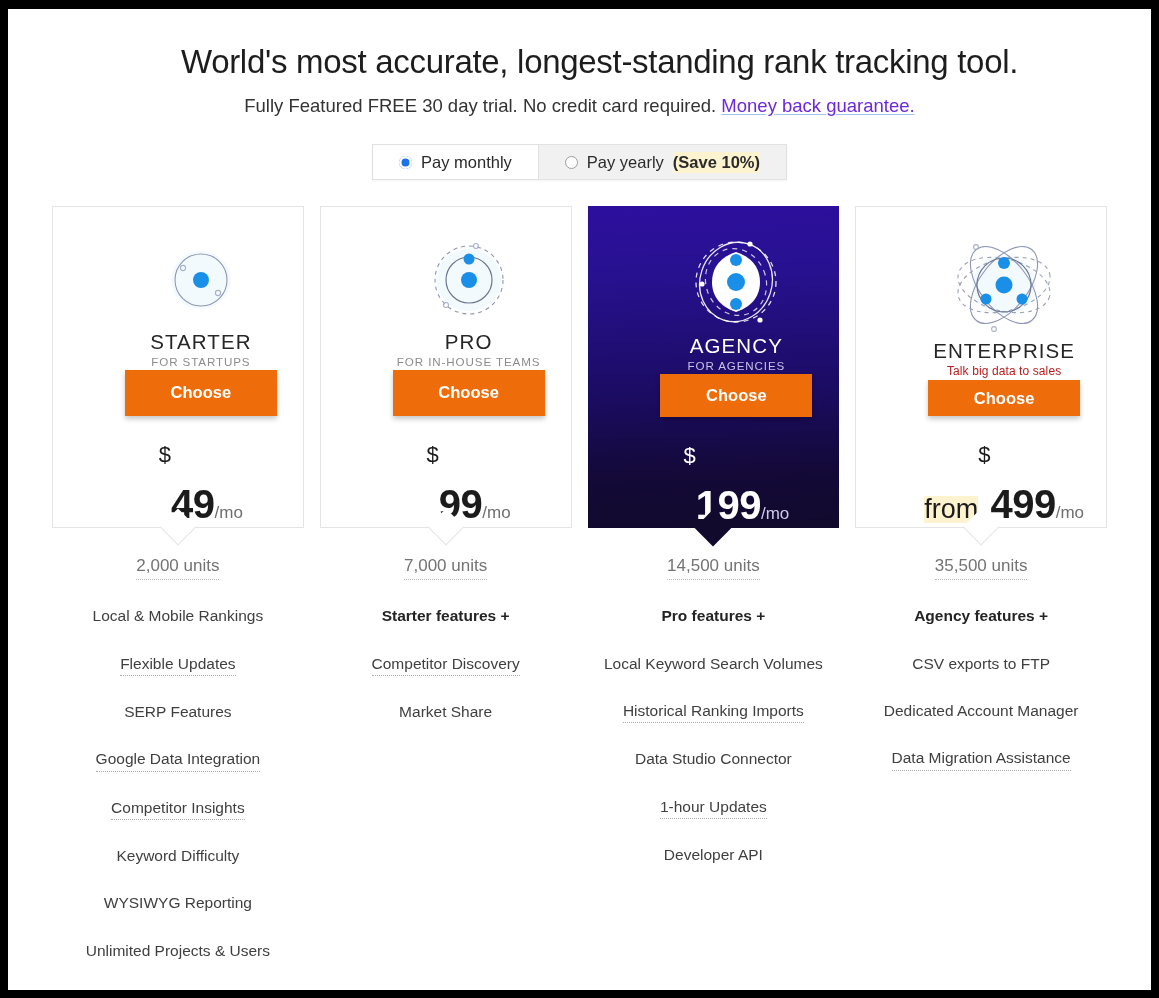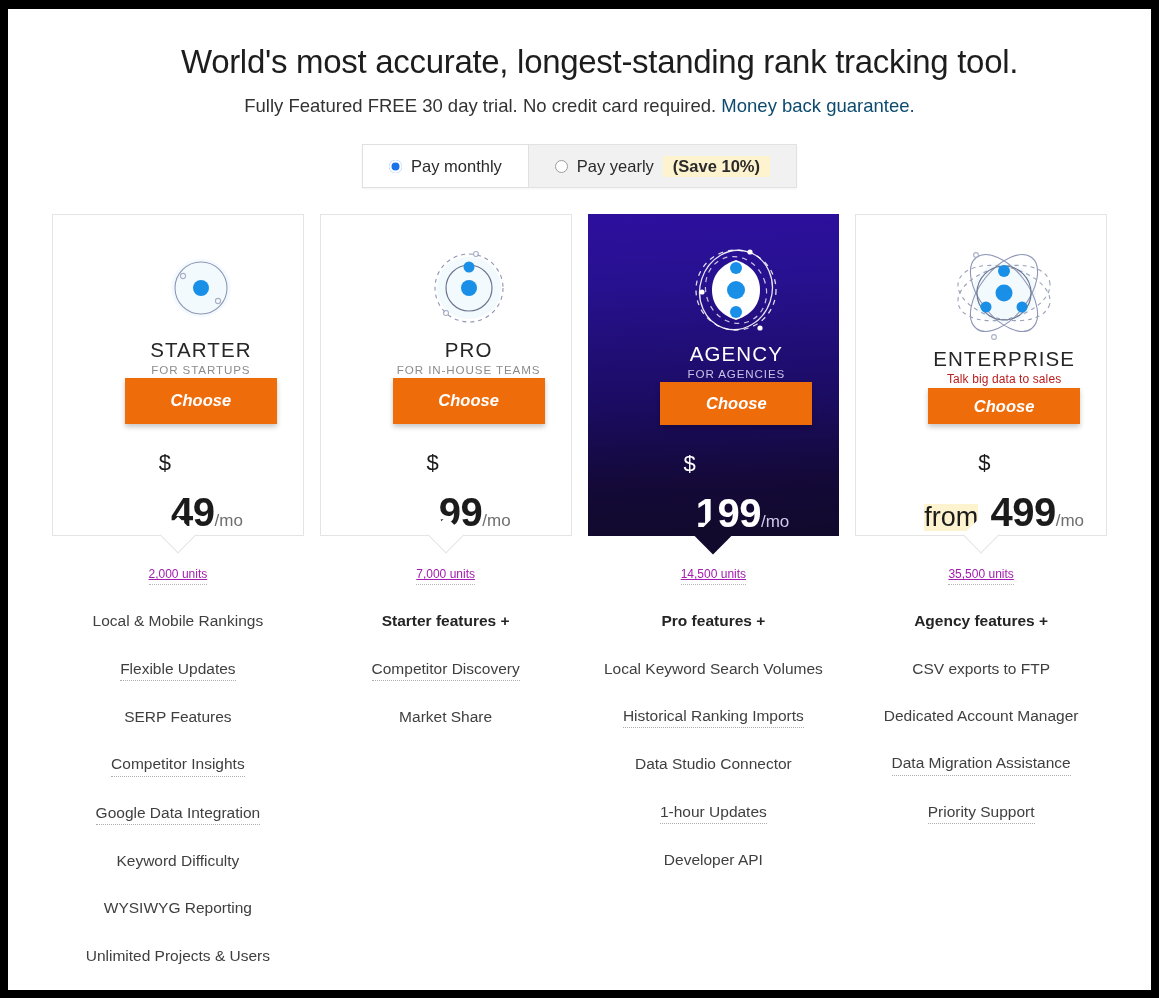--- a/index.html
+++ b/index.html
@@ -37,34 +37,35 @@
   }
 
   .subhead {
     margin-top: 13px;
     font-size: 18.5px;
     color: #333333;
     line-height: 1.2;
   }
 
   .money-link {
-    color: #0c4a6e;
+    color: #6d28d9;
+    text-decoration: underline;
     text-decoration-color: #9ec4ef;
     text-underline-offset: 2px;
     cursor: pointer;
   }
 
   
   .toggle-wrap { display: flex; justify-content: center; margin-top: 27px; }
 
   .toggle {
     display: flex;
     background: #f1f1f1;
     border: 1px solid #e2e2e2;
-    height: 44px;
+    height: 36px;
     box-shadow: 0 1px 2px rgba(0,0,0,.05);
   }
 
   .toggle-opt {
     display: flex;
     align-items: center;
     gap: 9px;
     padding: 0 26px;
     font-size: 16.5px;
     color: #2b2b2b;
@@ -87,21 +88,21 @@
   }
   .radio.on {
     border: none;
     background: #1a73e8;
     box-shadow: inset 0 0 0 2.5px #ffffff;
   }
 
   .save-badge {
     background: #fdf3cf;
     font-weight: bold;
-    padding: 1px 10px;
+    padding: 1px 0;
   }
 
   
   .cards {
     display: flex;
     justify-content: center;
     gap: 16px;
     margin-top: 26px;
     padding: 0 44px;
   }
@@ -173,21 +174,20 @@
     width: 152px;
     height: 51px;
     background: #ef6c0b;
     border: none;
     color: #ffffff;
     font-size: 16.5px;
     font-weight: bold;
     font-family: "Liberation Sans", sans-serif;
     cursor: pointer;
     box-shadow: 0 3px 5px rgba(0,0,0,.22);
-    font-style: italic;
   }
 
   .price {
     margin-top: 22px;
     display: flex;
     align-items: baseline;
     justify-content: center;
     color: #1b1b1b;
   }
   .card.featured .price { color: #ffffff; }
@@ -208,27 +208,26 @@
     display: flex;
     justify-content: center;
     gap: 16px;
     padding: 0 44px;
     margin-top: 28px;
   }
 
   .fcol { width: 259px; text-align: center; }
 
   .units {
-    font-size: 12px;
-    color: #a21caf;
+    font-size: 17px;
+    color: #737373;
     display: inline-block;
     border-bottom: 1px dotted #b6b6b6;
     padding-bottom: 3px;
     cursor: pointer;
-    text-decoration: underline;
   }
 
   .feat {
     font-size: 15.5px;
     color: #3f3f3f;
     margin-top: 26px;
     line-height: 1.25;
   }
   .feat span { display: inline-block; padding-bottom: 2px; }
   .feat.bold { font-weight: bold; color: #242424; }
@@ -371,22 +370,22 @@
     </div>
   </div>
 
   <div class="features-row">
     <div class="fcol">
       <span class="units">2,000 units</span>
       <div>
           <div class="feat"><span>Local &amp; Mobile Rankings</span></div>
           <div class="feat tip"><span>Flexible Updates</span></div>
           <div class="feat"><span>SERP Features</span></div>
+          <div class="feat tip"><span>Google Data Integration</span></div>
           <div class="feat tip"><span>Competitor Insights</span></div>
-          <div class="feat tip"><span>Google Data Integration</span></div>
           <div class="feat"><span>Keyword Difficulty</span></div>
           <div class="feat"><span>WYSIWYG Reporting</span></div>
           <div class="feat"><span>Unlimited Projects &amp; Users</span></div>
         </div>
     </div>
     <div class="fcol">
       <span class="units">7,000 units</span>
       <div>
           <div class="feat bold"><span>Starter features +</span></div>
           <div class="feat tip"><span>Competitor Discovery</span></div>
@@ -404,18 +403,17 @@
           <div class="feat"><span>Developer API</span></div>
         </div>
     </div>
     <div class="fcol">
       <span class="units">35,500 units</span>
       <div>
           <div class="feat bold"><span>Agency features +</span></div>
           <div class="feat"><span>CSV exports to FTP</span></div>
           <div class="feat"><span>Dedicated Account Manager</span></div>
           <div class="feat tip"><span>Data Migration Assistance</span></div>
-          <div class="feat tip"><span>Priority Support</span></div>
         </div>
     </div>
   </div>
 
 </div>
 
 </body></html>

